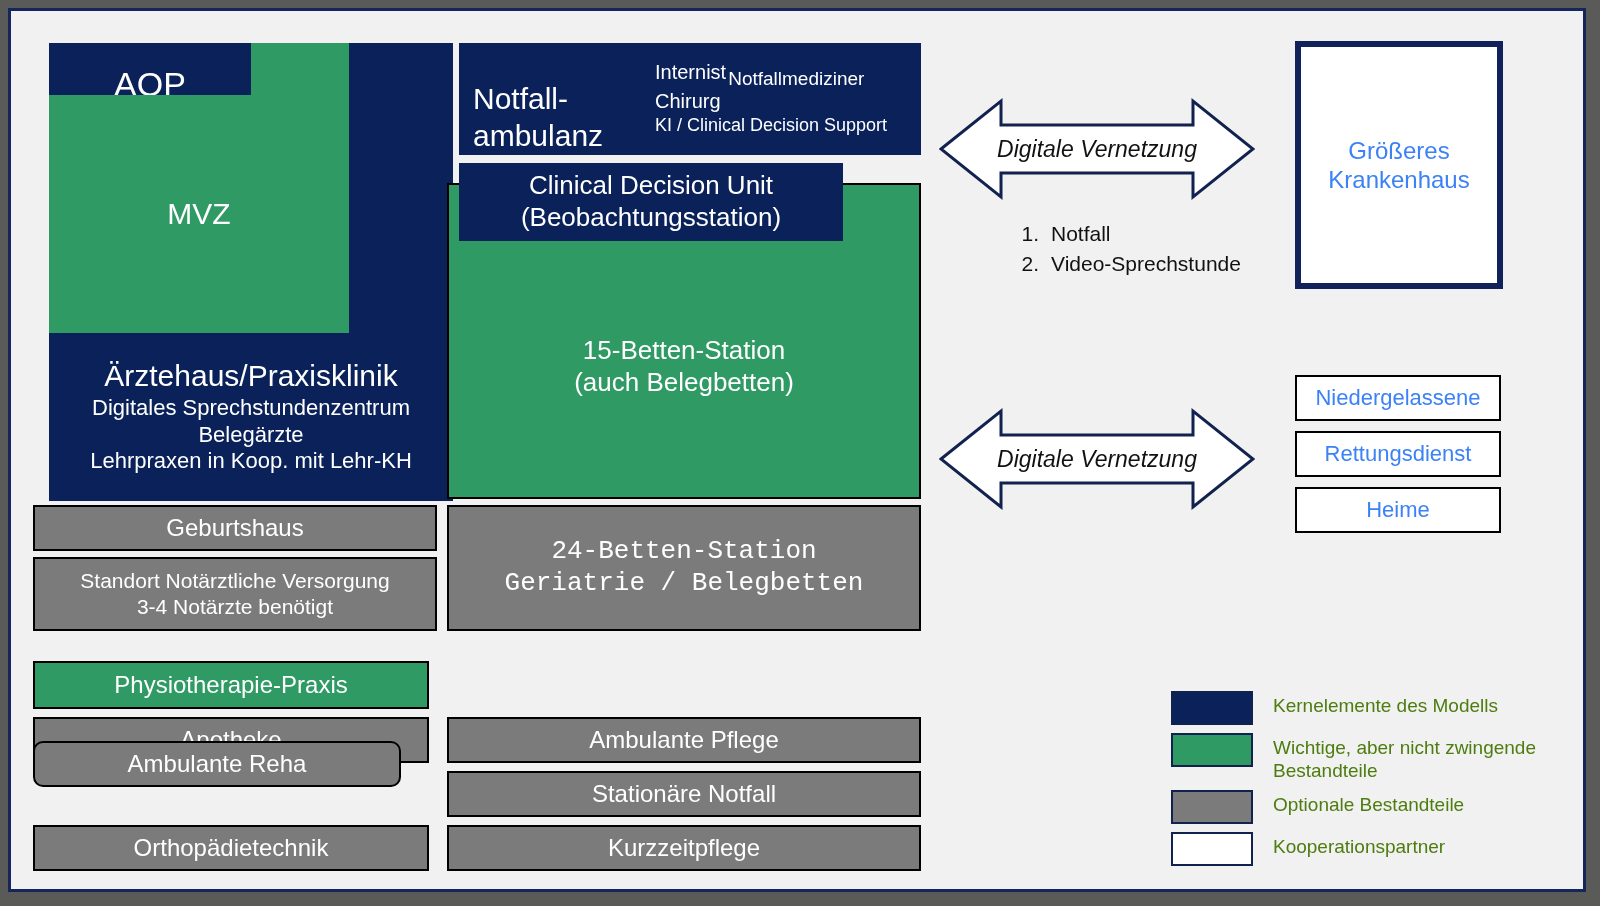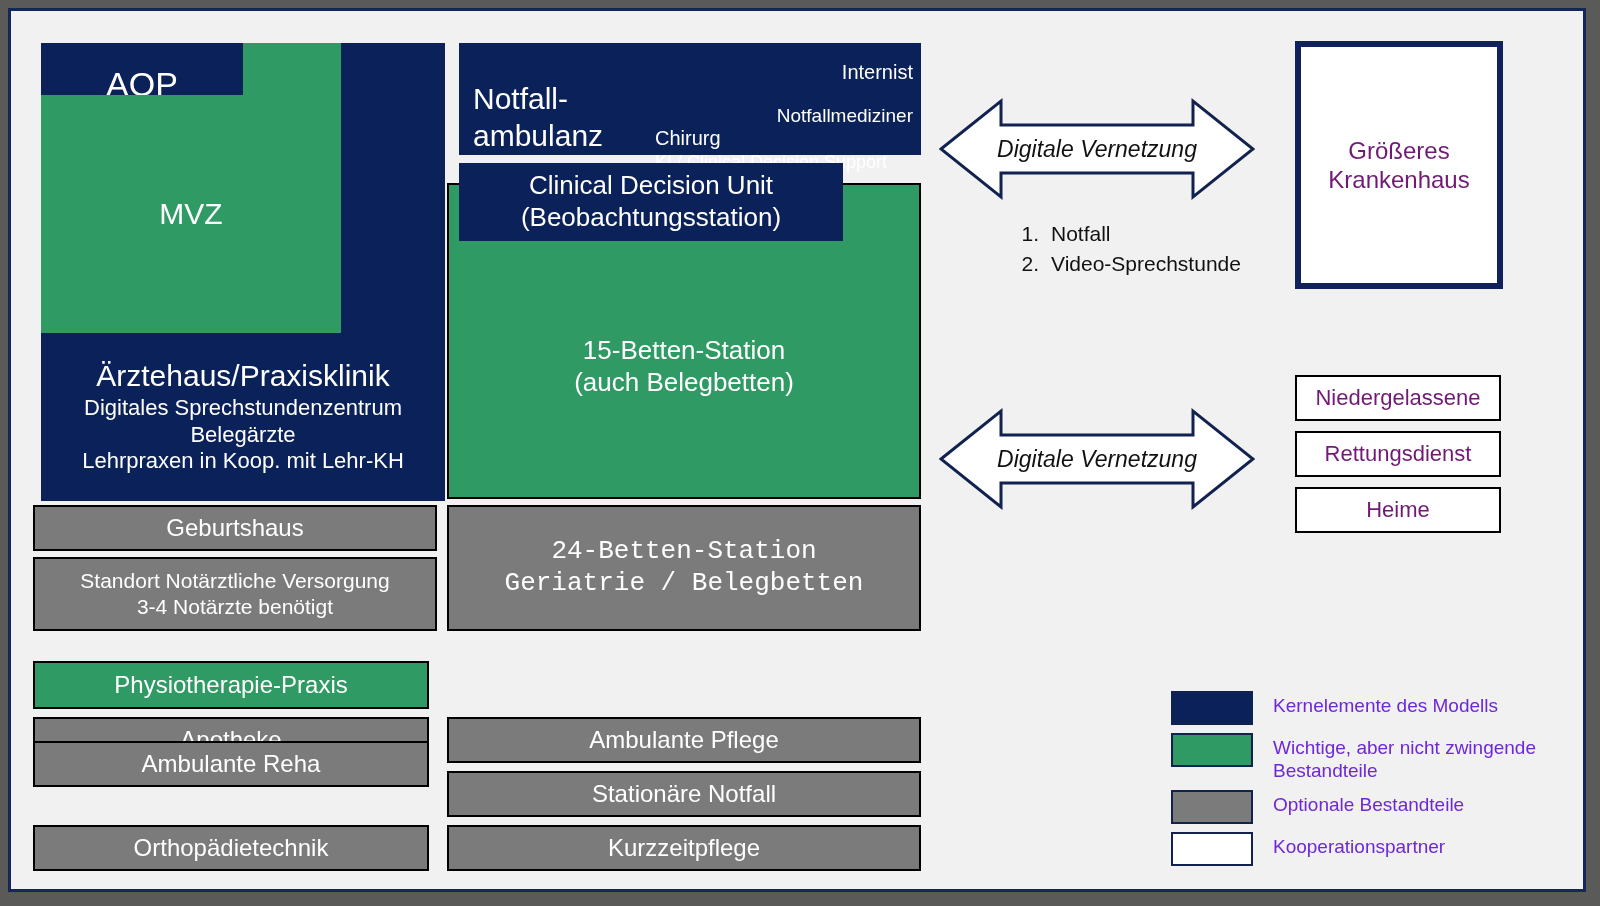--- a/index.html
+++ b/index.html
@@ -16,60 +16,60 @@
     width:1578px;height:884px;
     background:#f1f1f1;
     border:3px solid #14265a;
     box-sizing:border-box;
   }
   .abs{position:absolute;box-sizing:border-box;}
 
   .navy{background:#0a2159;color:#ffffff;}
   .green{background:#2f9a64;color:#ffffff;}
   .gray{background:#7b7b7b;color:#ffffff;}
-  .white{background:#ffffff;color:#701a75;}
+  .white{background:#ffffff;color:#3b82f6;}
 
   .bdr{border:2px solid #000000;}
   .bdr-thick{border:6px solid #11225a;}
 
   .ctr{display:flex;align-items:center;justify-content:center;text-align:center;}
   .col{display:flex;flex-direction:column;align-items:center;justify-content:center;text-align:center;}
 
   .t18{font-size:18px;}
   .t19{font-size:19px;}
   .t20{font-size:20px;}
   .t21{font-size:21px;}
   .t22{font-size:22px;}
   .t24{font-size:24px;}
   .t26{font-size:26px;}
   .t30{font-size:30px;}
   .t34{font-size:34px;}
   .lh12{line-height:1.22;}
 
   
-  #aop-mvz-block{left:30px;top:32px;width:428px;height:458px;padding-left:20px;}
+  #aop-mvz-block{left:38px;top:32px;width:428px;height:458px;padding-left:20px;}
   #aop-box{left:0;top:0;width:202px;height:82px;}
   #mvz-green{left:0;top:52px;width:300px;height:238px;}
   #green-top-notch{left:202px;top:0;width:98px;height:60px;}
   #spec-list{left:232px;top:100px;width:172px;}
   #aerztehaus{left:0;top:290px;width:404px;height:168px;}
 
   #geburtshaus{left:22px;top:494px;width:404px;height:46px;}
   #notarzt{left:22px;top:546px;width:404px;height:74px;}
 
   #physio{left:22px;top:650px;width:396px;height:48px;}
   #apotheke{left:22px;top:706px;width:396px;height:46px;}
-  #reha{left:22px;top:730px;width:396px;height:46px;}
+  #reha{left:22px;top:730px;width:368px;height:46px;border-radius:10px;}
   #ortho{left:22px;top:814px;width:396px;height:46px;}
 
   
   #notfall{left:448px;top:32px;width:462px;height:112px;}
   #notfall-title{position:absolute;left:14px;top:22px;width:185px;text-align:left;margin-top:16px;}
   #notfall-roles{position:absolute;left:196px;top:18px;width:258px;text-align:left;}
-  #role-line1{display:flex;align-items:flex-end;gap:14px;flex-direction:column;}
+  #role-line1{display:flex;align-items:flex-start;gap:2px;}
 
   #station-green{left:436px;top:172px;width:474px;height:316px;}
   #cdu{left:448px;top:152px;width:384px;height:78px;}
   #station15-label{position:absolute;left:0;right:0;top:150px;}
 
   #station24{left:436px;top:494px;width:474px;height:126px;font-family:Liberation Mono, monospace;}
 
   #amb-pflege{left:436px;top:706px;width:474px;height:46px;}
   #stat-pflege{left:436px;top:760px;width:474px;height:46px;}
   #kurzzeit{left:436px;top:814px;width:474px;height:46px;}
@@ -93,21 +93,21 @@
   
   #krankenhaus{left:1284px;top:30px;width:208px;height:248px;}
   #niedergelassene{left:1284px;top:364px;width:206px;height:46px;}
   #rettungsdienst{left:1284px;top:420px;width:206px;height:46px;}
   #heime{left:1284px;top:476px;width:206px;height:46px;}
 
   
   #legend{left:1160px;top:680px;width:400px;}
   .legend-row{display:flex;align-items:flex-start;margin-bottom:8px;}
   .swatch{width:82px;height:34px;flex:0 0 82px;border:2px solid #11224f;box-sizing:border-box;}
-  .legend-text{margin-left:20px;font-size:19px;color:#6d28d9;line-height:1.22;padding-top:3px;}
+  .legend-text{margin-left:20px;font-size:19px;color:#4d7c0f;line-height:1.22;padding-top:3px;}
 </style>
 </head>
 <body>
 
 <div id="canvas">
 
   <div class="abs" id="aop-mvz-block">
 
     <div class="abs navy" style="left:0;top:0;width:404px;height:290px;"></div>
 

